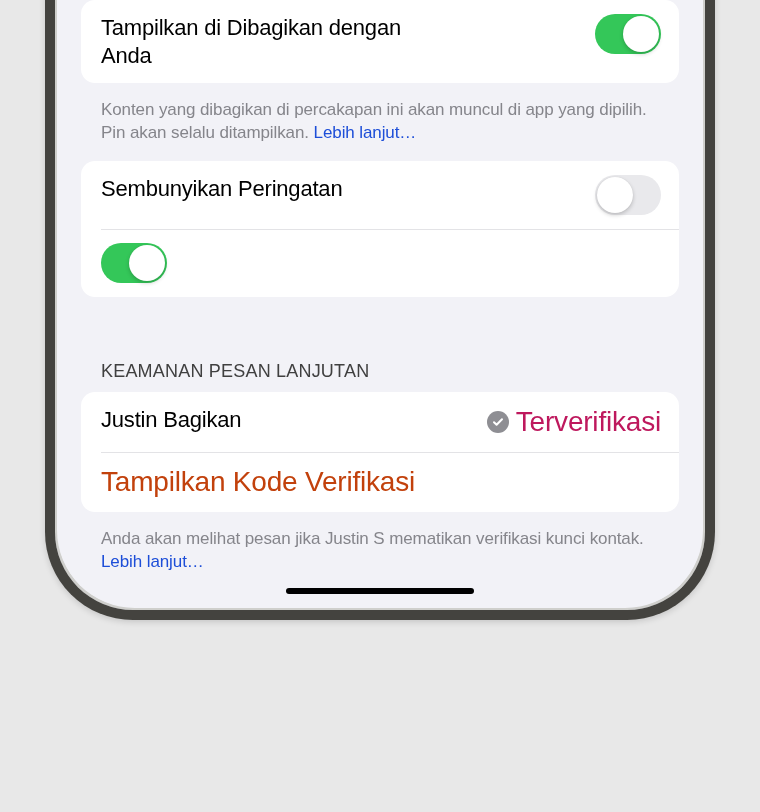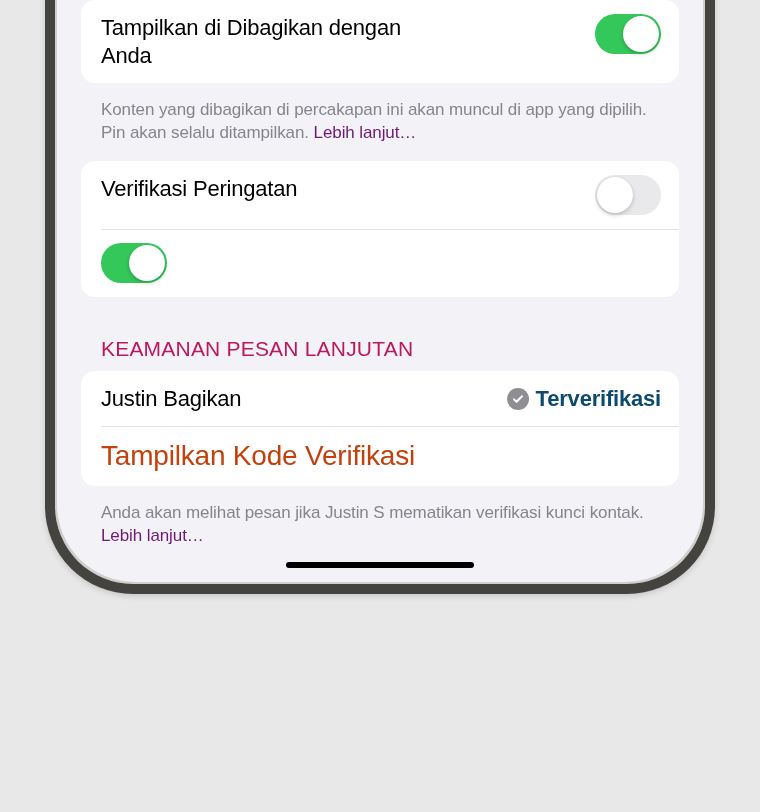--- a/index.html
+++ b/index.html
@@ -102,41 +102,40 @@
       left: 2px;
     }
     .footer-text {
       font-size: 17px;
       color: #85858b;
       line-height: 1.35;
       padding: 8px 20px 0 20px;
       letter-spacing: -0.1px;
     }
     .footer-text .link {
-      color: #701a75;
+      color: #1d4ed8;
     }
     .section-header {
-      font-size: 21px;
-      color: #be185d;
+      font-size: 18px;
+      color: #404040;
       letter-spacing: 0.2px;
       padding: 0 20px 10px 20px;
-      margin-top: 40px;
+      margin-top: 64px;
       text-transform: uppercase;
     }
     .verified-wrap {
       display: flex;
       align-items: center;
       gap: 7px;
       flex-shrink: 0;
     }
     .verified-text {
-      font-size: 22px;
-      color: #0c4a6e;
+      font-size: 28px;
+      color: #be185d;
       letter-spacing: -0.2px;
-      font-weight: bold;
     }
     .check-icon {
       width: 22px;
       height: 22px;
       border-radius: 50%;
       background: #8e8e93;
       display: flex;
       align-items: center;
       justify-content: center;
       flex-shrink: 0;
@@ -180,21 +179,21 @@
       </div>
     </div>
     <div class="footer-text">
       <span>Konten yang dibagikan di percakapan ini akan muncul di app yang dipilih. Pin akan selalu ditampilkan. </span><span class="link">Lebih lanjut…</span>
     </div>
 
     <div class="gap"></div>
 
     <div class="card">
       <div class="row">
-        <div class="row-label">Verifikasi Peringatan</div>
+        <div class="row-label">Sembunyikan Peringatan</div>
         <div class="toggle off">
           <div class="knob"></div>
         </div>
       </div>
       <div class="row">
         <div class="toggle on">
           <div class="knob"></div>
         </div>
       </div>
     </div>

